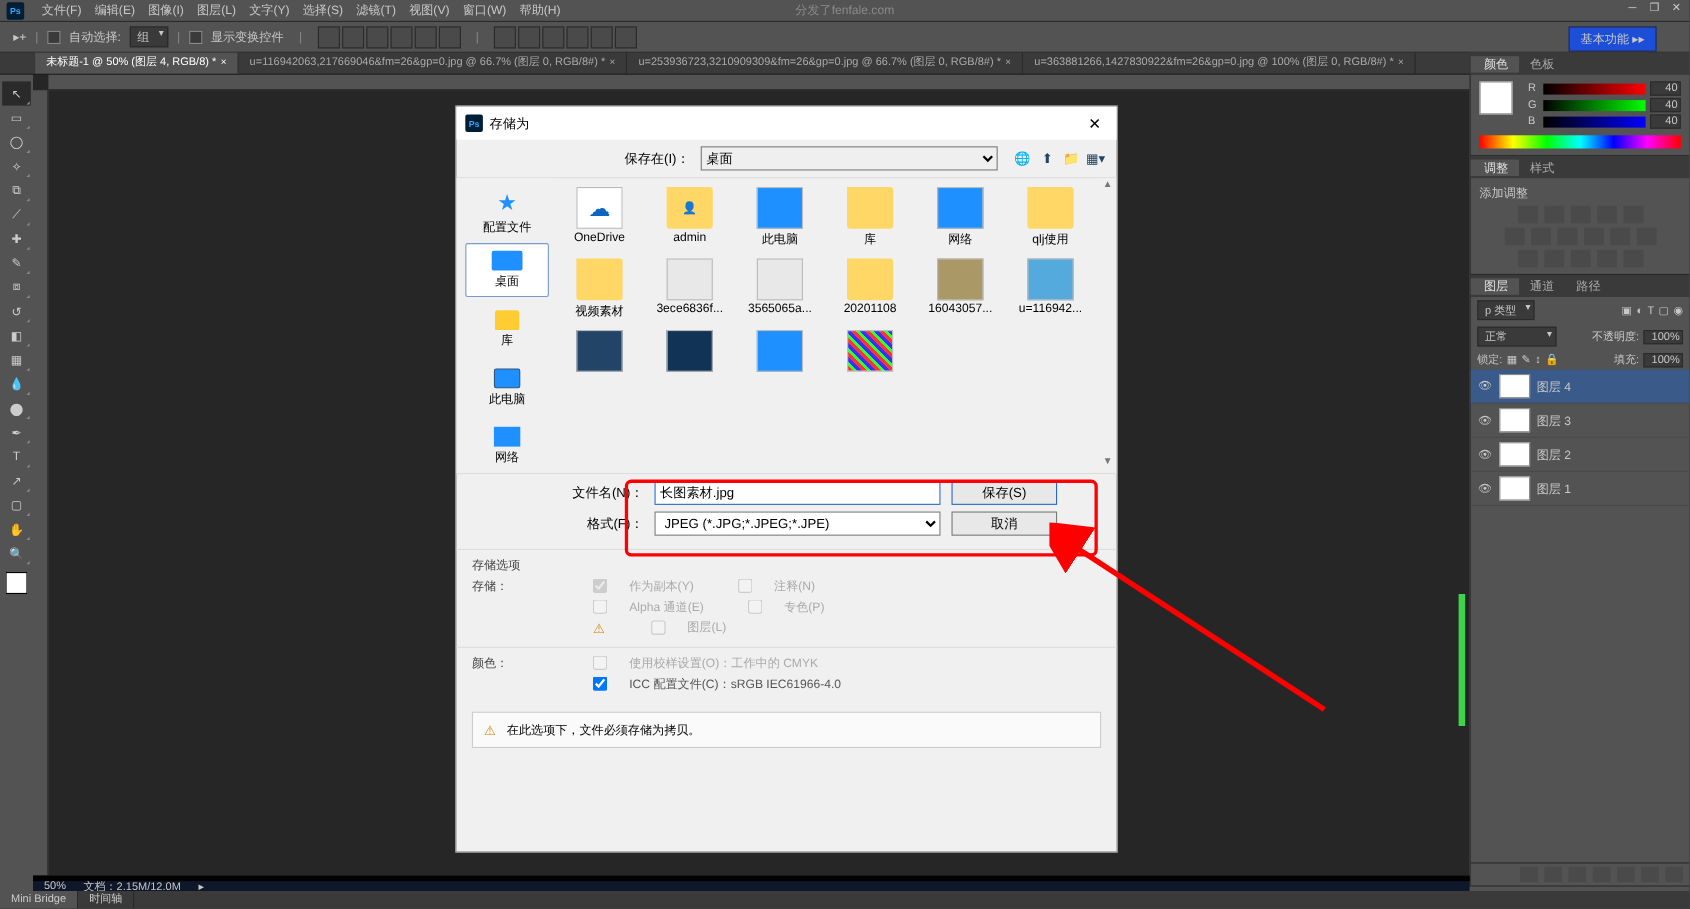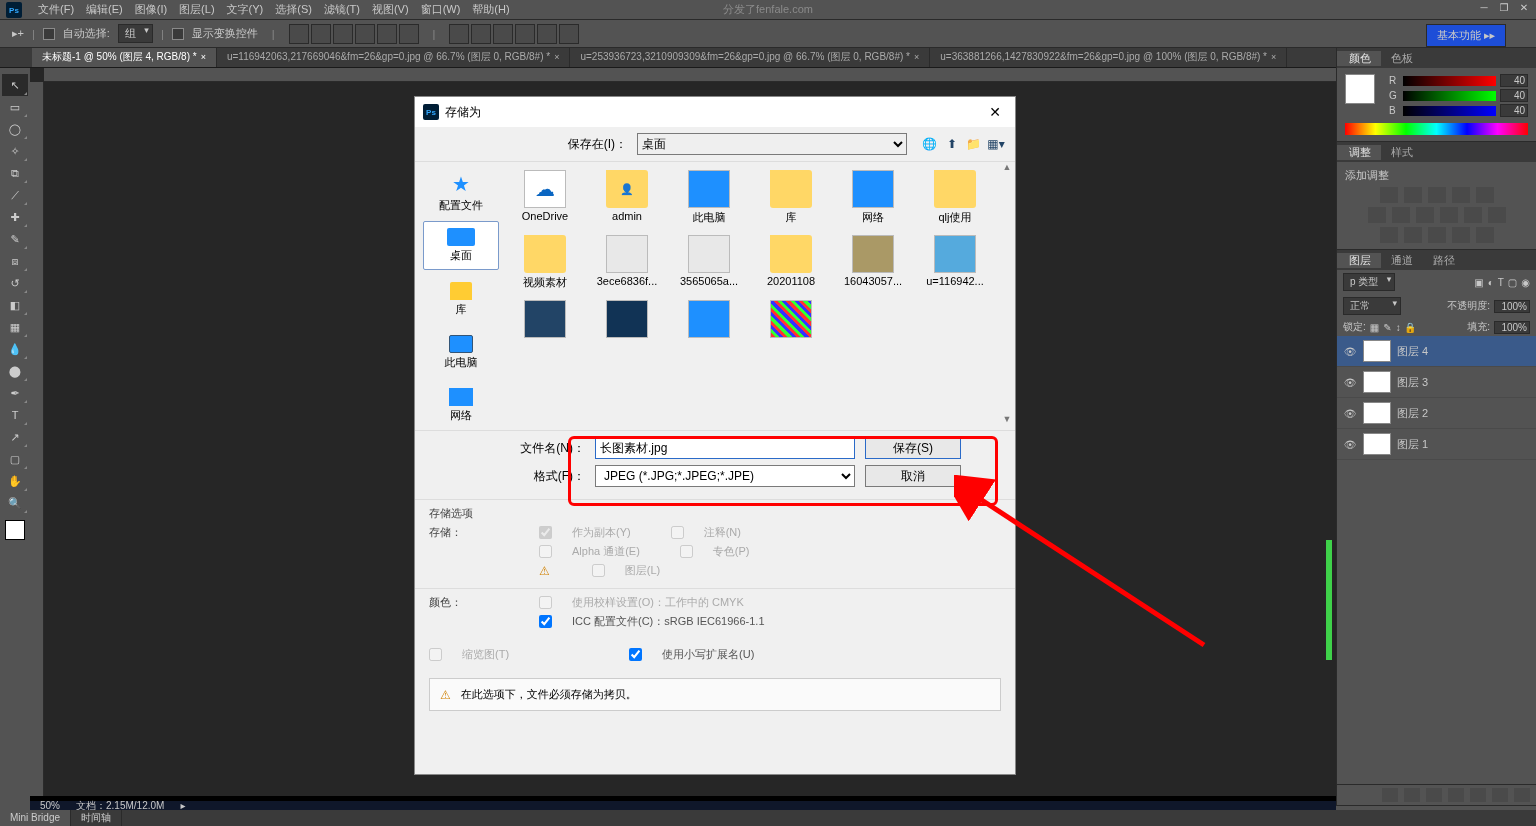--- a/index.html
+++ b/index.html
@@ -295,21 +295,21 @@
     <div class="lctrl">
         <span class="dd">p 类型</span>
         <span style="flex:1"></span>
         <span>▣</span>
         <span>◐</span>
         <span>T</span>
         <span>▢</span>
         <span>◉</span>
       </div>
     <div class="lctrl">
-        <span class="dd" style="width:58px">正常</span>
+        <span class="dd" style="width:72px">正常</span>
         <span style="flex:1"></span>
         <span>不透明度:</span>
         <span class="numf">100%</span>
       </div>
     <div class="lockrow">
         <span>锁定:</span>
         <span>▦</span>
         <span>✎</span>
         <span>↕</span>
         <span>🔒</span>
@@ -525,35 +525,25 @@
       <div>
         <div class="optrow">
             <label class="ck dis">
               <input type="checkbox" disabled="" style="">
               <span>使用校样设置(O)：工作中的 CMYK</span>
             </label>
           </div>
         <div class="optrow">
             <label class="ck">
               <input type="checkbox" checked="" style="">
-              <span>ICC 配置文件(C)：sRGB IEC61966-1.1</span>
+              <span>ICC 配置文件(C)：sRGB IEC61966-4.0</span>
             </label>
           </div>
       </div>
     </div>
-  </div>
-  <div class="thumbcontrols">
-    <label class="ck dis">
-        <input type="checkbox" disabled="" style="">
-        <span>缩览图(T)</span>
-      </label>
-    <label class="ck">
-        <input type="checkbox" checked="" style="">
-        <span>使用小写扩展名(U)</span>
-      </label>
   </div>
   <div class="notice">
     <span class="warn">⚠</span>
     <span>在此选项下，文件必须存储为拷贝。</span>
   </div>
 </div>
 
 <div class="redbox main"></div>
 <svg class="redarrow" width="260" height="180">
   <defs>

